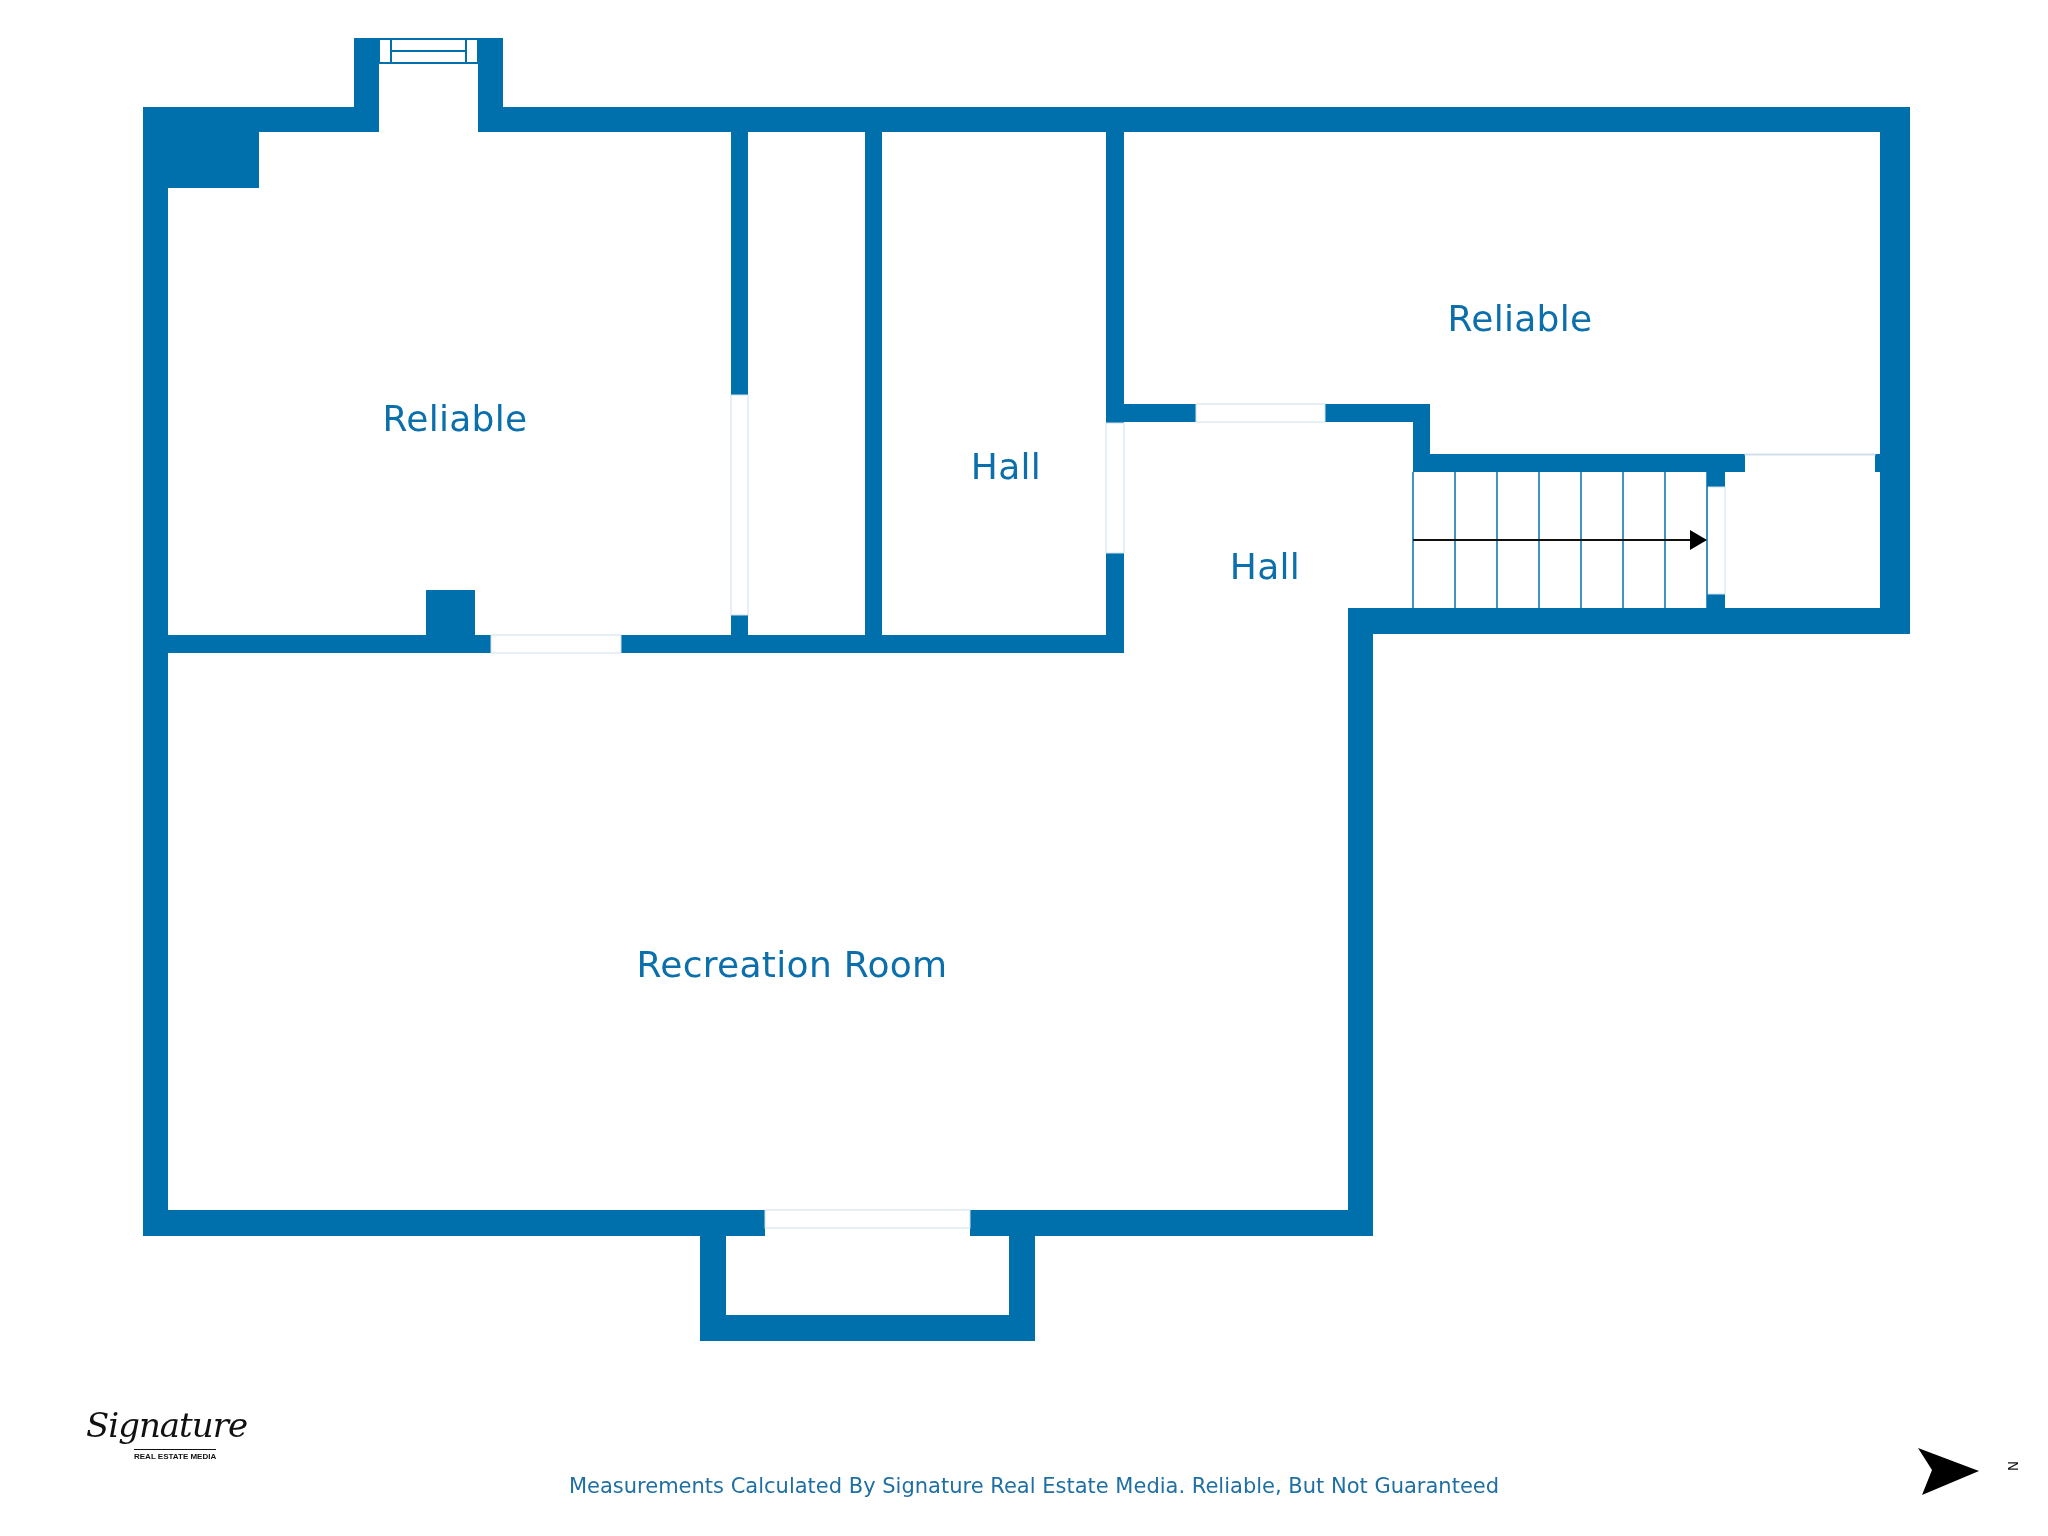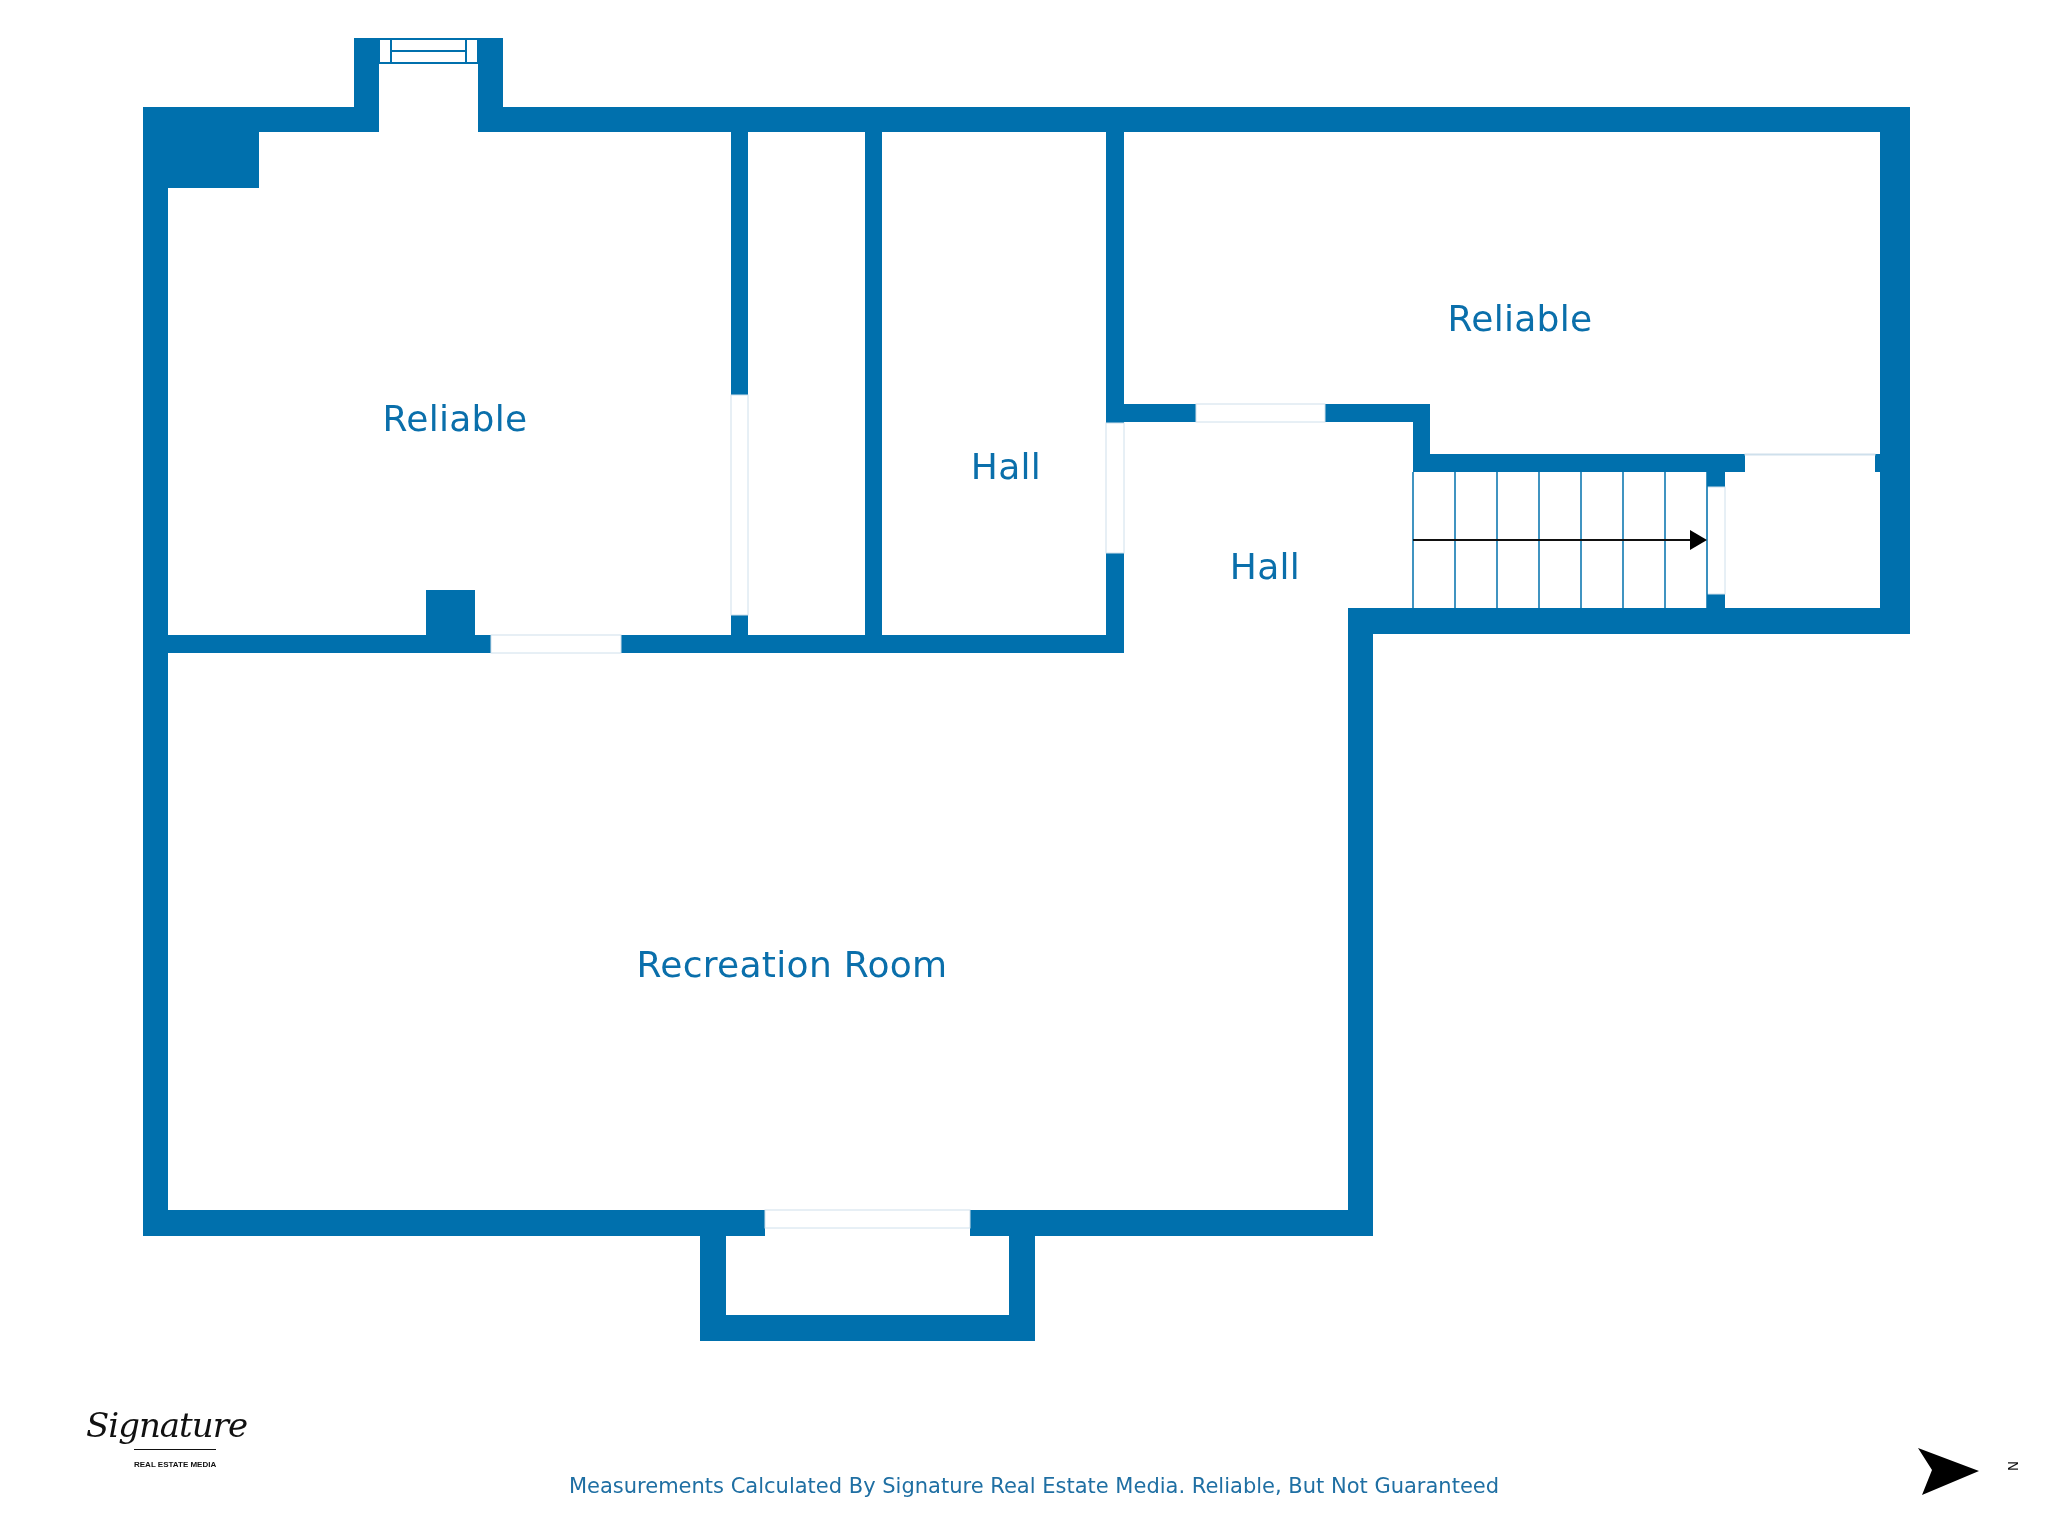--- a/index.html
+++ b/index.html
@@ -8,21 +8,21 @@
   .plan { position: absolute; left: 0; top: 0; width: 2048px; height: 1536px; }
   .room-label { position: absolute; color: #0a6fab; font-family: "DejaVu Sans", sans-serif;
                 font-size: 36px; white-space: nowrap; transform: translate(-50%, -50%);
                 letter-spacing: 0.3px; }
   .footer-note { position: absolute; left: 1034px; top: 1486px; transform: translate(-50%, -50%);
                  color: #1f6fa3; font-family: "DejaVu Sans", sans-serif; font-size: 21px; white-space: nowrap; }
   .logo { position: absolute; left: 72px; top: 1405px; width: 140px; height: 70px; }
   .logo-script { position: absolute; left: 14px; top: 0; font-family: "DejaVu Serif", serif;
                  font-style: italic; font-size: 34px; color: #111; letter-spacing: -1px; }
   .logo-sub { position: absolute; left: 62px; top: 44px; font-family: "Liberation Sans", sans-serif;
-              font-weight: bold; font-size: 8px; color: #111; border-top: 1px solid #111; padding-top: 10px; white-space: nowrap; }
+              font-weight: bold; font-size: 8px; color: #111; border-top: 1px solid #111; padding-top: 2px; white-space: nowrap; }
   .north { position: absolute; left: 1915px; top: 1440px; width: 110px; height: 60px; }
 </style>
 </head>
 <body>
 
 <svg class="plan" viewBox="0 0 2048 1536" width="2048" height="1536" xmlns="http://www.w3.org/2000/svg">
   <g fill="#0070AD">
 
     <rect x="143" y="107" width="230" height="25"></rect>
     <rect x="484" y="107" width="1426" height="25"></rect>

